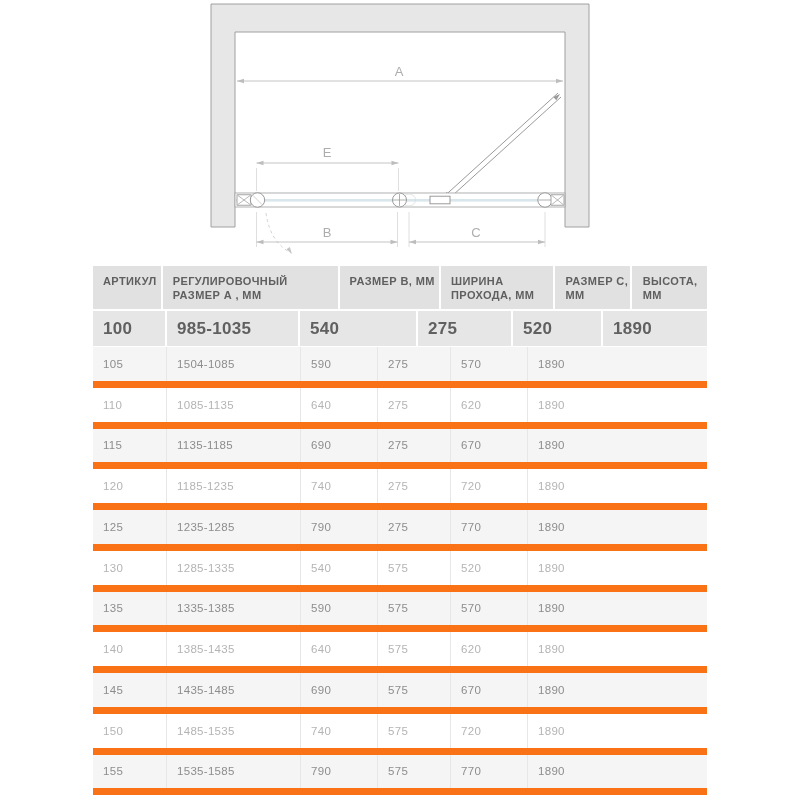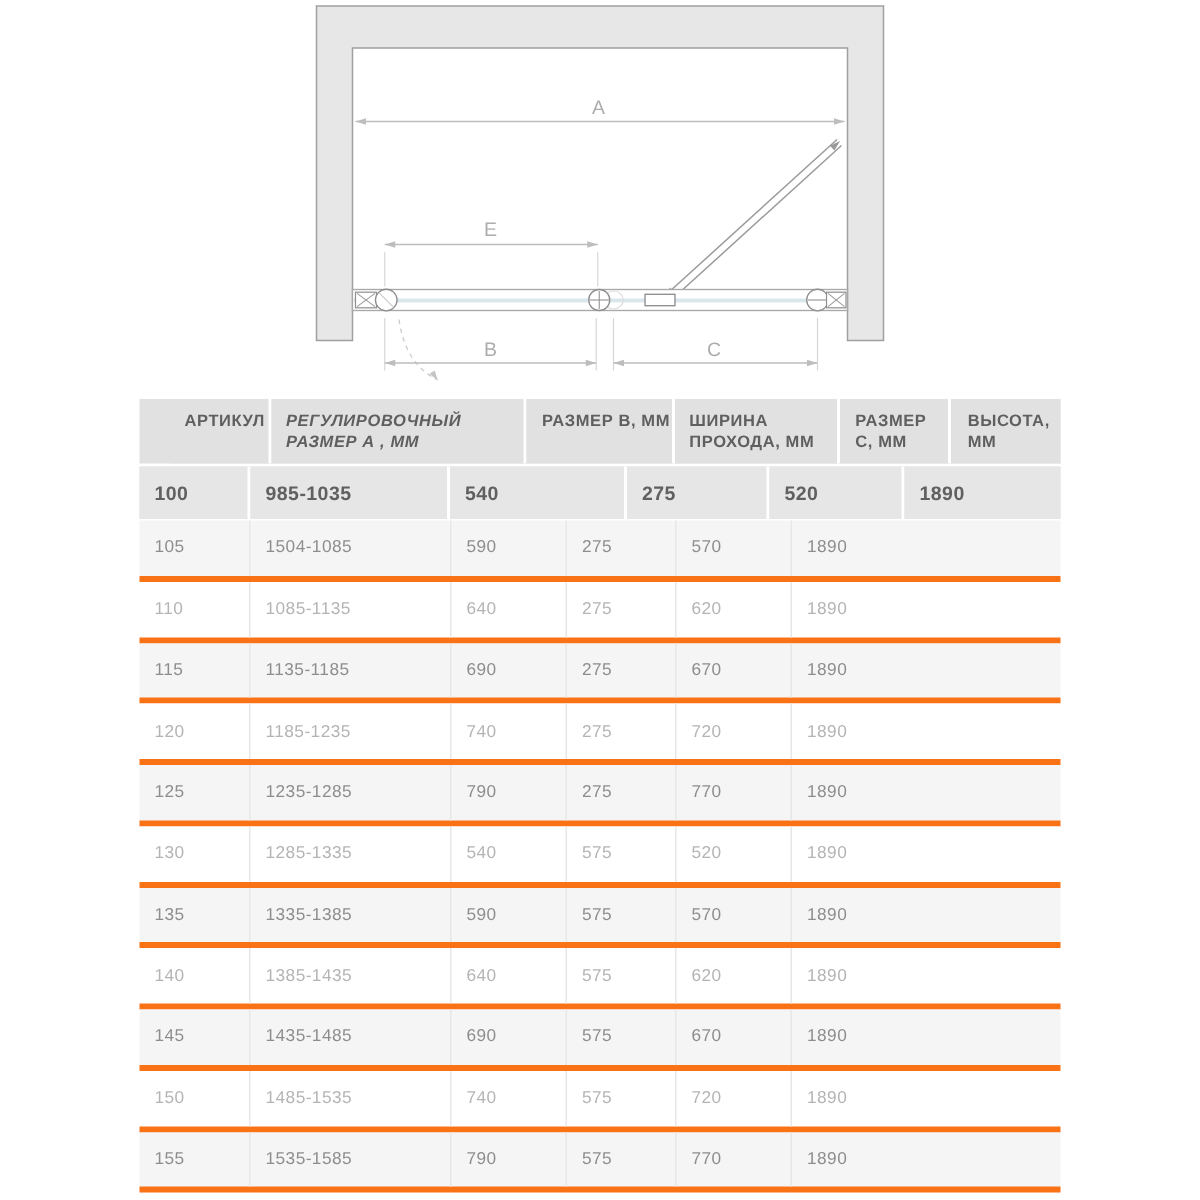--- a/index.html
+++ b/index.html
@@ -8,39 +8,39 @@
     font-family:"Liberation Sans",sans-serif;
   }
   
   #diagram{position:absolute;left:0;top:0;}
   .dim-label{fill:#adadad;font-size:13px;font-family:"Liberation Sans",sans-serif;}
   
   #spec-table{position:absolute;left:93px;top:266px;width:614px;letter-spacing:.3px;}
   .trow{display:flex;}
   .cell{box-sizing:border-box;padding-left:10px;display:flex;align-items:center;overflow:hidden;}
   
-  .thead{height:43px;background:#e1e1e1;margin-bottom:2px;padding-left:20px;}
+  .thead{height:43px;background:#e1e1e1;margin-bottom:2px;}
   .thead .cell{
     align-items:flex-start;padding-top:8px;background:#e1e1e1;border-right:2px solid #fff;
     font-size:11px;font-weight:bold;color:#5f5f5f;line-height:14px;letter-spacing:.4px;
   }
   .thead .cell:last-child{border-right:none;}
-  .thead .c0{width:74px;} .thead .c1{width:189px;font-style:italic;} .thead .c2{width:108px;}
+  .thead .c0{width:74px;} .thead .c1{width:189px;} .thead .c2{width:108px;}
   .thead .c3{width:81px;} .thead .c4{width:122px;} .thead .c5{width:80px;padding-left:11px;}
   
   .tfeat{height:35px;background:#e6e6e6;margin-bottom:1px;}
   .tfeat .cell{
     background:#e6e6e6;border-right:2px solid #fff;
-    font-size:13px;font-weight:bold;color:#606060;
+    font-size:17px;font-weight:bold;color:#606060;
   }
   .tfeat .cell:last-child{border-right:none;}
   .tfeat .c0{width:74px;} .tfeat .c1{width:133px;} .tfeat .c2{width:118px;}
   .tfeat .c3{width:95px;} .tfeat .c4{width:90px;} .tfeat .c5{width:104px;}
   
-  .tbody .trow{height:40.75px;box-sizing:border-box;border-bottom:4px solid #f97316;}
+  .tbody .trow{height:40.75px;box-sizing:border-box;border-bottom:7px solid #f97316;}
   .tbody .cell{border-right:1px solid #e7e7e7;font-size:11.5px;}
   .tbody .cell:last-child{border-right:none;}
   .tbody .trow:nth-child(odd){background:#f5f5f5;}
   .tbody .trow:nth-child(odd) .cell{color:#8d8d8d;}
   .tbody .trow:nth-child(even){background:#ffffff;}
   .tbody .trow:nth-child(even) .cell{color:#b4b4b4;}
   .tbody .c0{width:74px;} .tbody .c1{width:134px;} .tbody .c2{width:77px;}
   .tbody .c3{width:73px;} .tbody .c4{width:77px;} .tbody .c5{width:179px;}
 </style>
 </head>

